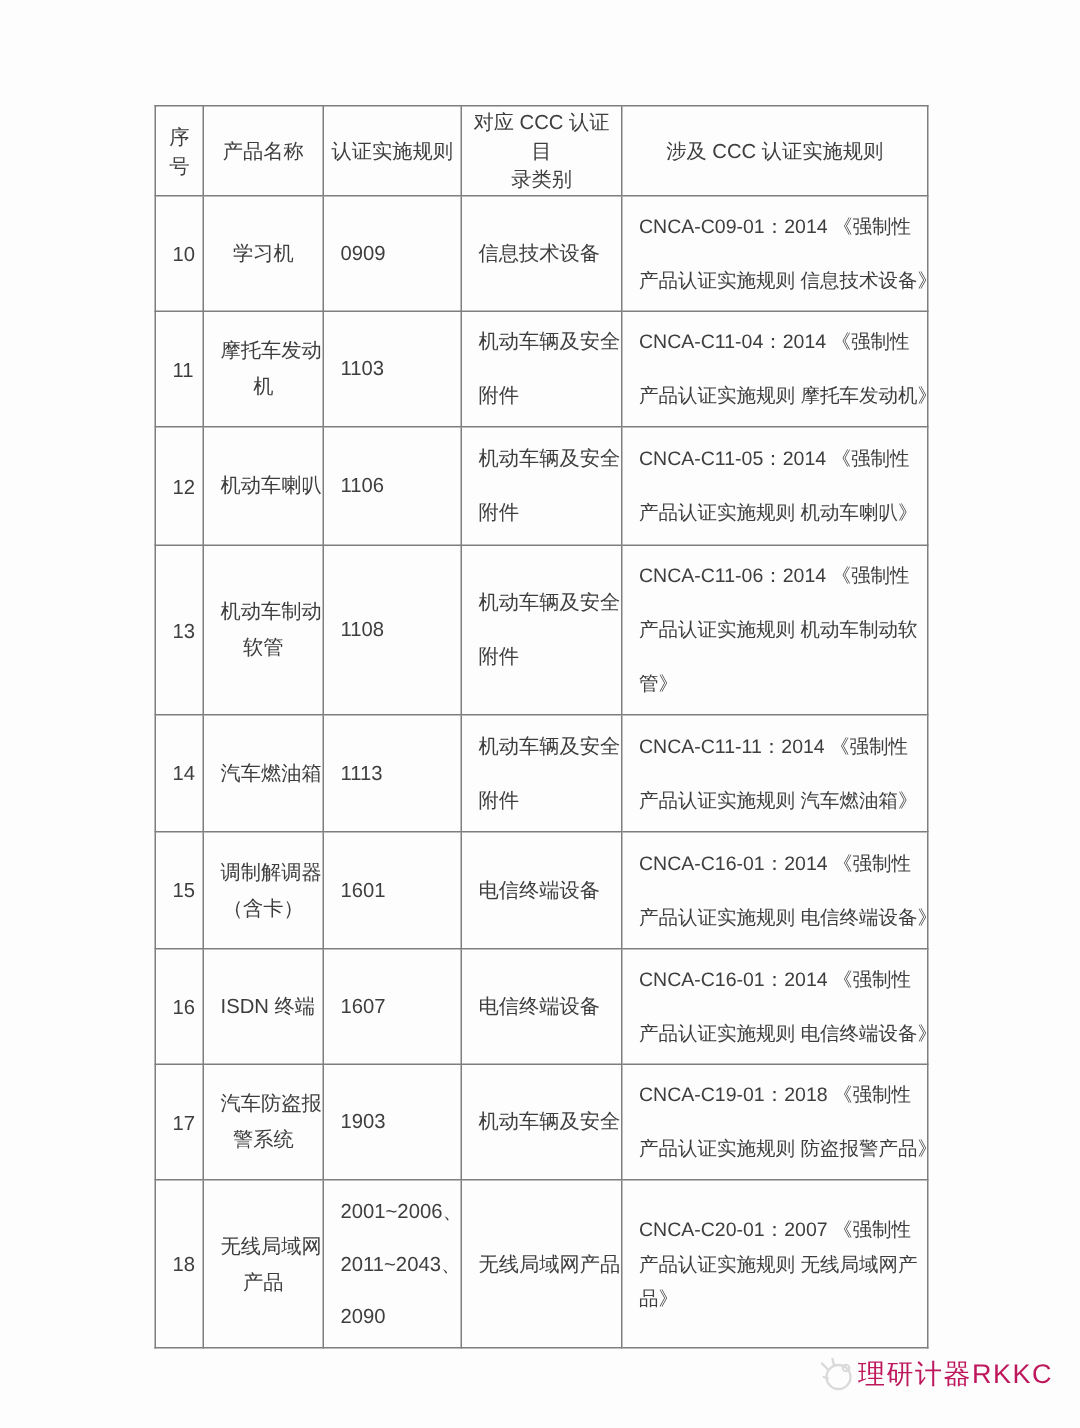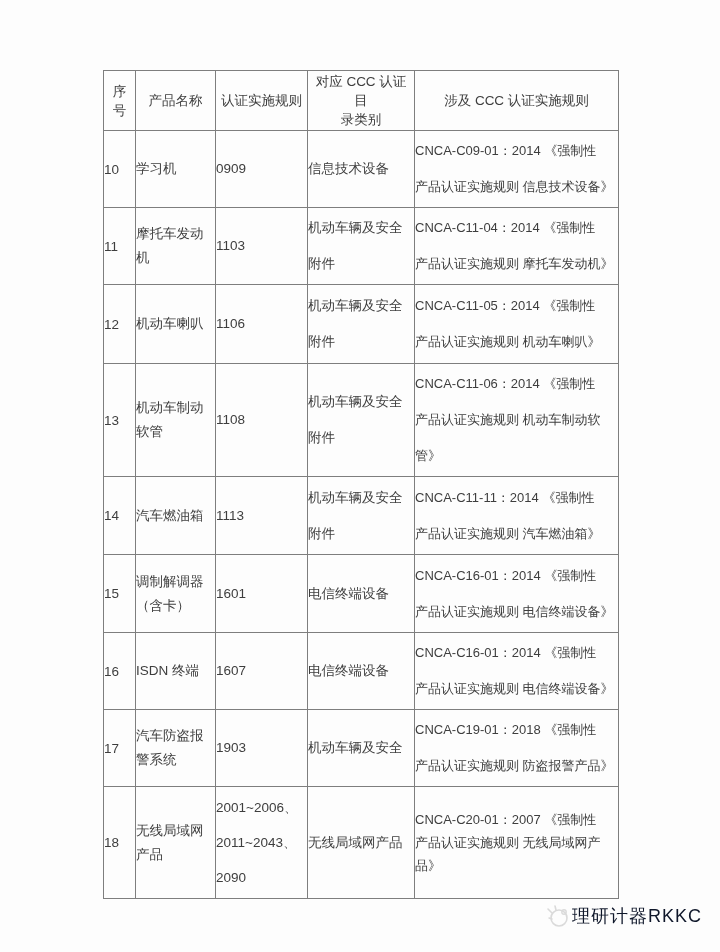--- a/index.html
+++ b/index.html
@@ -22,59 +22,59 @@
     width: 515px;
     border-collapse: collapse;
     table-layout: fixed;
     font-size: 13.5px;
     color: #3e3e3e;
   }
   .doc-table td, .doc-table th {
     border: 1px solid #7e7e7e;
     vertical-align: middle;
     font-weight: normal;
-    padding: 2px 0;
+    padding: 2px 11px;
     overflow: visible;
   }
   
   .doc-table th {
     text-align: center;
     line-height: 19px;
     padding: 1px 2px;
   }
   tr.h-hdr { height: 38px; }
   tr.h75  { height: 75px; }
   tr.h77  { height: 77px; }
   tr.h78  { height: 78px; }
   tr.h79  { height: 79px; }
   tr.h110 { height: 110px; }
   tr.h112 { height: 112px; }
 
   
   .c-no   { text-align: left; padding-left: 1px; padding-right: 1px; }
-  .c-name { padding-left: 5px;  }
+  .c-name { padding-left: 5px; text-align: center;  }
   .c-code { padding-left: 6px;  }
   .c-cat  { padding-left: 8px;  }
   .c-rule { padding-left: 9px; padding-right: 2px; font-size: 13px; }
 
   
   .ln   { line-height: 24px; white-space: nowrap; }   
   .ln-w { line-height: 36px; white-space: nowrap; }   
   .ln-m { line-height: 23px; white-space: nowrap; }   
   .ln-c { line-height: 35px; white-space: nowrap; }   
 
   
   .watermark {
     position: absolute;
     top: 903px;
     right: 18px;
     display: flex;
     align-items: center;
     gap: 0;
-    color: #0f172a;
+    color: #be185d;
     font-size: 18px;
     letter-spacing: 1px;
     user-select: none;
     justify-content: flex-end;
   }
   .watermark svg { display: block; }
 </style>
 </head>
 <body>
 

